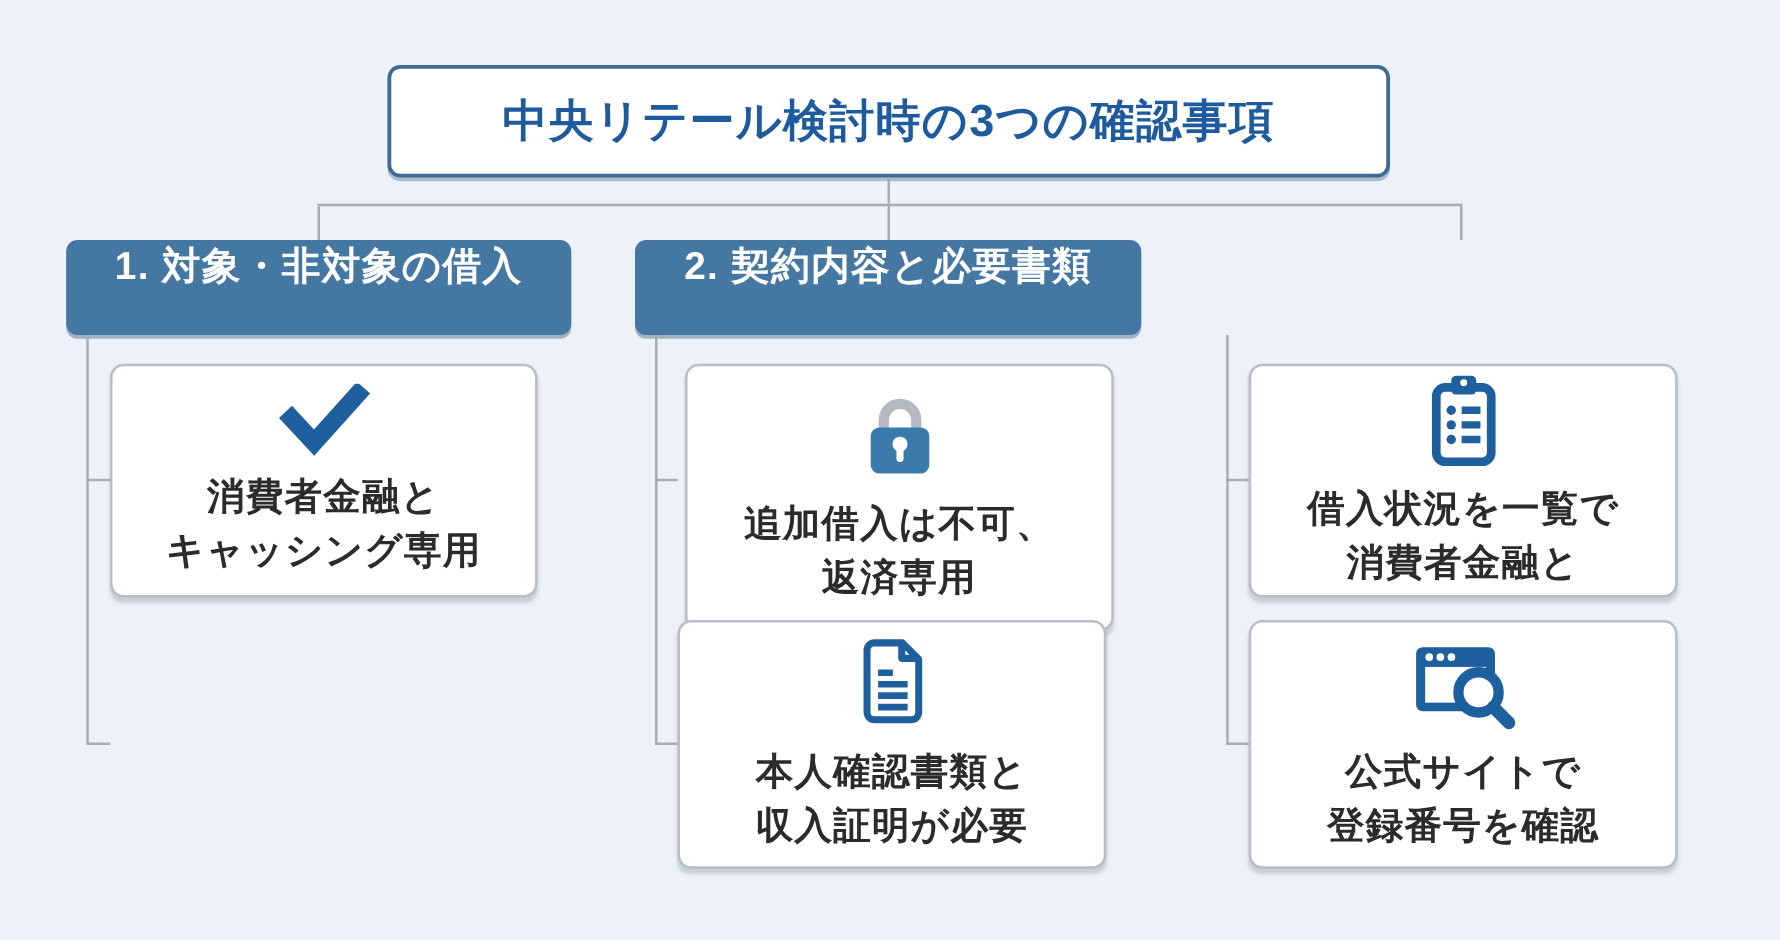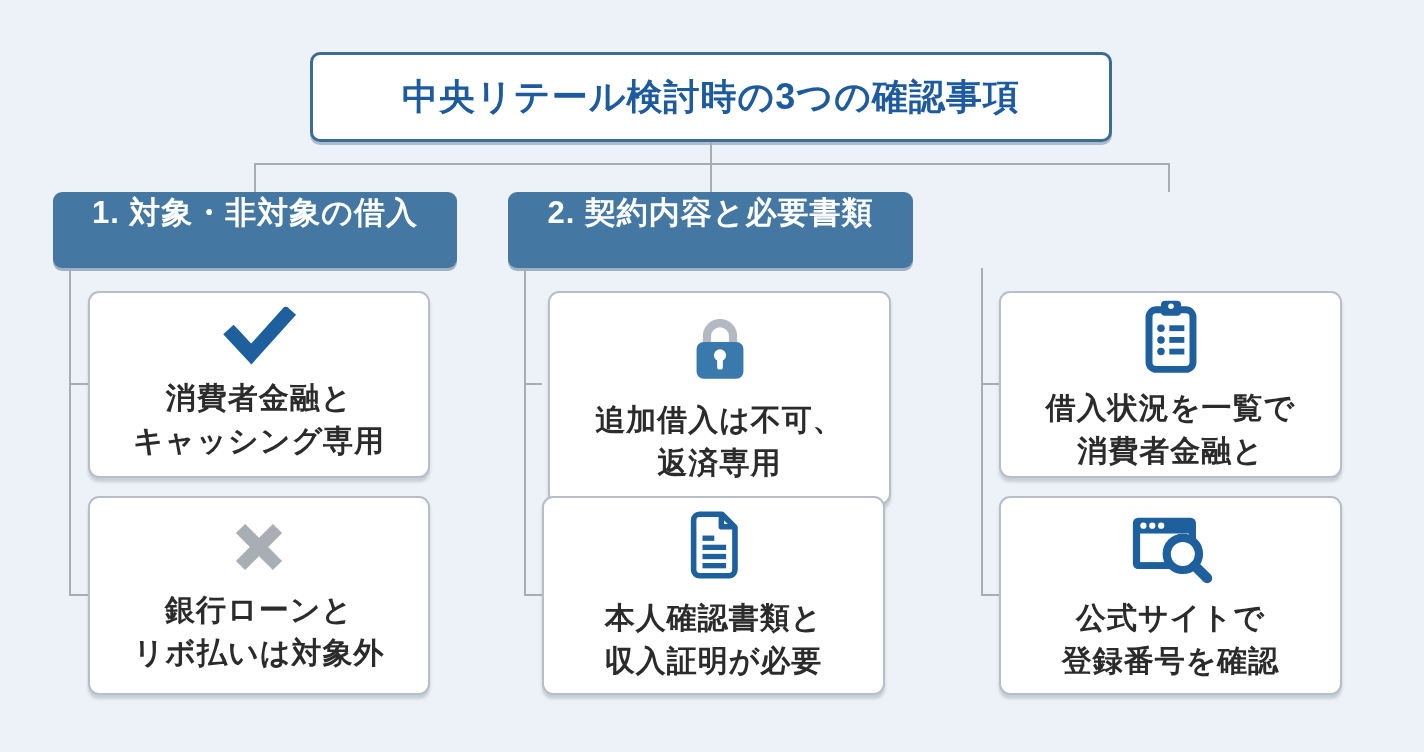--- a/index.html
+++ b/index.html
@@ -85,31 +85,20 @@
       <svg width="80" height="58" viewBox="0 0 24 18">
         <path d="M4 8.6 L9.6 14.6 L20.4 2.6" fill="none" stroke="var(--icon_blue)" stroke-width="4.4" stroke-linecap="square" stroke-linejoin="miter"></path>
       </svg>
     </div>
     <div class="card-text">
       <span>消費者金融と</span>
       <span>キャッシング専用</span>
     </div>
   </div>
 
-  <div class="card" style="left:88px;top:496px;width:342px;height:199px;">
-    <div class="icon">
-      <svg width="60" height="60" viewBox="0 0 24 24">
-        <path d="M4.6 4.6 L19.4 19.4 M19.4 4.6 L4.6 19.4" fill="none" stroke="var(--icon_gray)" stroke-width="5.2" stroke-linecap="butt"></path>
-      </svg>
-    </div>
-    <div class="card-text">
-      <span>銀行ローンと</span>
-      <span>リボ払いは対象外</span>
-    </div>
-  </div>
 
   <div class="card" style="left:548px;top:291px;width:343px;height:214px;">
     <div class="icon">
       <svg width="76" height="76" viewBox="0 0 24 24">
         <path d="M7.9 11 V7.9 a4.1 4.1 0 0 1 8.2 0 V11" fill="none" stroke="var(--icon_shackle)" stroke-width="2.6"></path>
         <rect x="4.6" y="9.8" width="14.8" height="11.6" rx="2.2" fill="var(--icon_mid_blue)"></rect>
         <circle cx="12" cy="14" r="1.9" fill="#ffffff"></circle>
         <rect x="11.1" y="14.6" width="1.8" height="3.9" rx="0.9" fill="#ffffff"></rect>
       </svg>
     </div>

